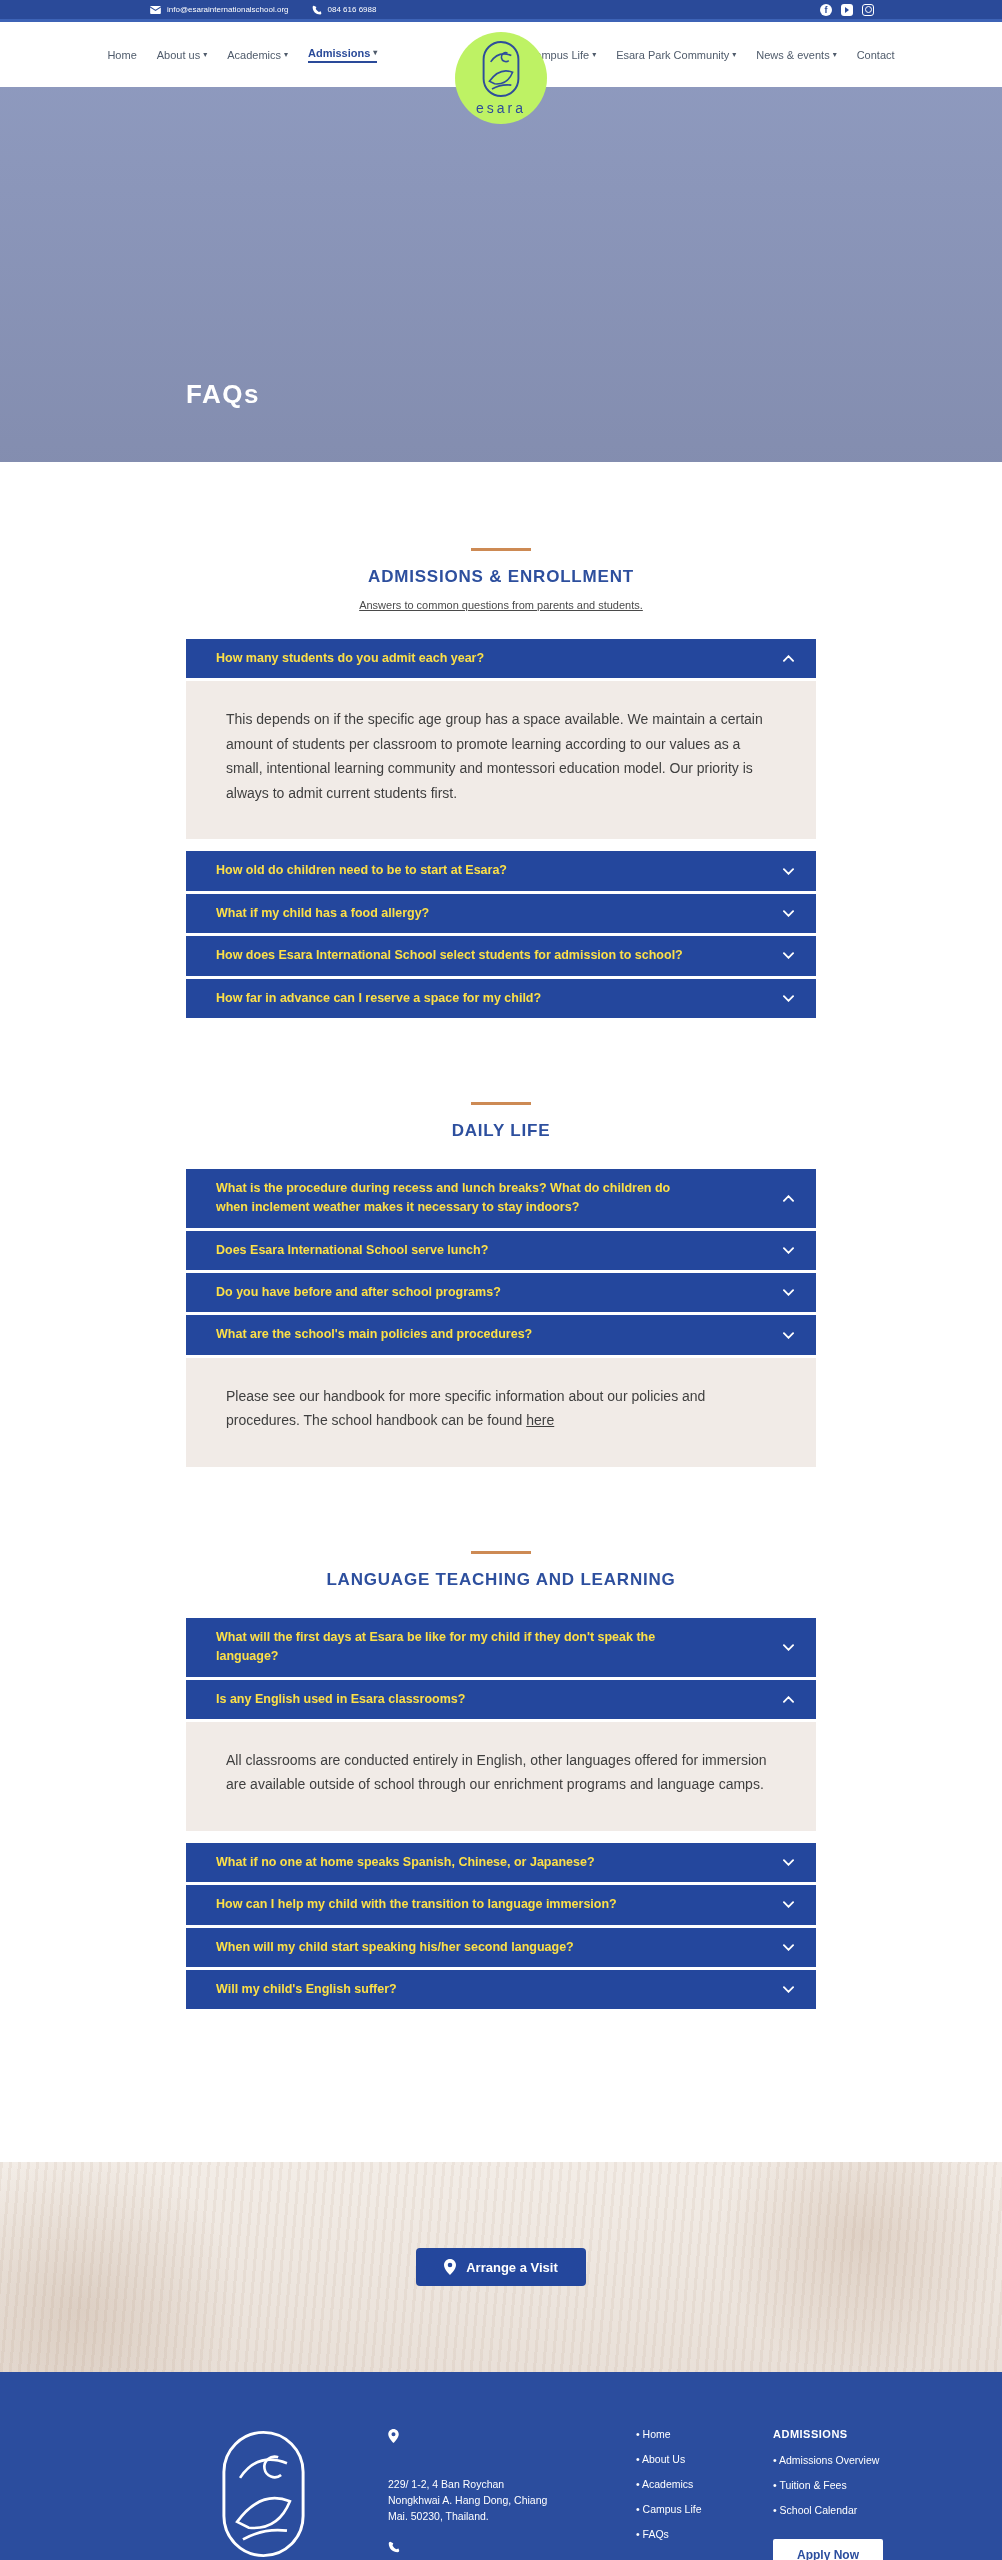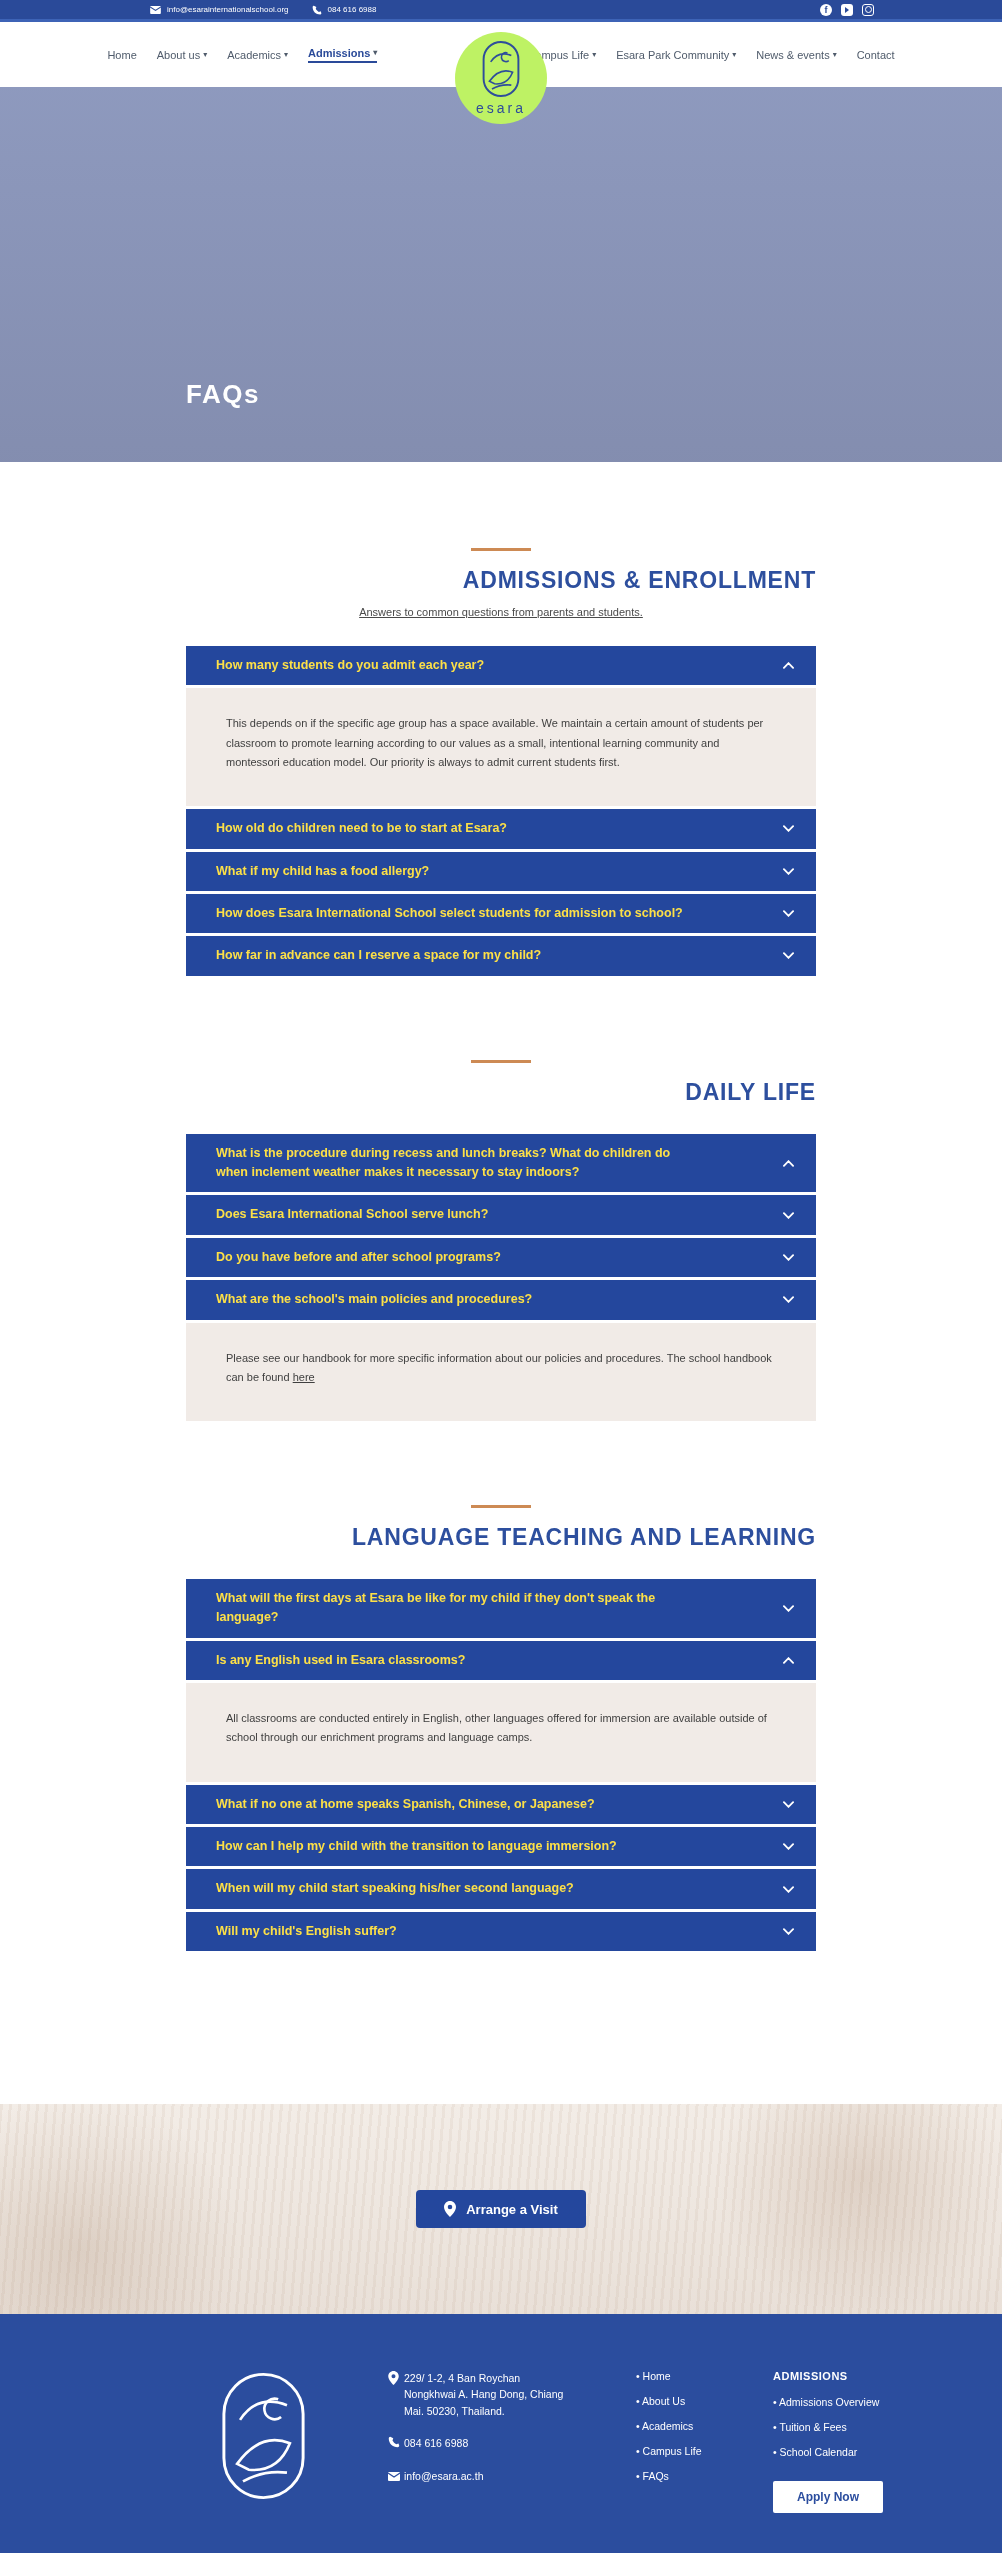--- a/index.html
+++ b/index.html
@@ -42,45 +42,45 @@
       #3a2c1c; }
   .hero::after { content:""; position:absolute; inset:0;
     background:linear-gradient(rgba(38,60,130,.52), rgba(30,48,110,.55)); }
   .hero-title { position:absolute; left:186px; bottom:52px; z-index:2;
     color:#fff; font-size:26px; font-weight:bold; letter-spacing:1.5px; }
   
   .faq-wrap { background:#fff; padding:86px 0 150px; }
   .section { width:630px; margin:0 auto 84px; }
   .section:last-child { margin-bottom:0; }
   .divider { width:60px; height:3px; background:#cd8a54; margin:0 auto 16px; }
-  .section-title { text-align:right; color:#2d4f9e; font-size:23px; font-weight:bold; letter-spacing:.8px; margin-bottom:12px; }
+  .section-title { text-align:center; color:#2d4f9e; font-size:17px; font-weight:bold; letter-spacing:.8px; margin-bottom:12px; }
   .section-sub { text-align:center; color:#4a4a4a; font-size:11px; margin-bottom:6px;text-decoration:underline; }
   .acc { margin-top:28px; }
   .acc-item { background:#24479d; color:#fde047; padding:10px 22px 10px 30px; margin-bottom:3px;
     display:flex; align-items:center; justify-content:space-between; cursor:pointer; min-height:34px; }
   .q-text { font-size:12.5px; font-weight:bold; line-height:1.55; max-width:82%; }
   .chev { flex:none; margin-left:14px; display:flex; }
   .chev.up svg { transform:rotate(180deg); }
-  .acc-answer { background:#f1ebe7; color:#3f3f3f; font-size:11px; line-height:1.75;
-    padding:26px 40px 34px; margin-bottom:3px; }
+  .acc-answer { background:#f1ebe7; color:#3f3f3f; font-size:14px; line-height:1.75;
+    padding:26px 40px 34px; margin-bottom:12px; }
   .acc-answer a { color:#3f3f3f; text-decoration:underline; cursor:pointer; }
   
   .cta { height:210px; display:flex; align-items:center; justify-content:center;
     background:
       radial-gradient(circle 180px at 86% 35%, rgba(158,118,88,.20), transparent 80%),
       radial-gradient(circle 200px at 8% 70%, rgba(150,112,82,.18), transparent 80%),
       repeating-linear-gradient(95deg, rgba(172,140,114,.10) 0 3px, transparent 3px 9px),
       linear-gradient(#f3ede7, #e9e0d8); }
   .cta-btn { background:#24479d; color:#fff; font-size:13px; font-weight:bold;
     padding:11px 28px; border:none; border-radius:4px; display:inline-flex; align-items:center; gap:10px; cursor:pointer; }
   
   .footer { background:#2b4d9e; color:#fff; padding:56px 0 40px 188px; display:flex; }
   .f-logo { width:150px; display:flex; flex-direction:column; align-items:center; }
   .f-contact { width:220px; margin-left:50px; font-size:10.5px; line-height:1.55; }
-  .f-row { display:flex; gap:4px; margin-bottom:16px; }
+  .f-row { display:flex; gap:28px; margin-bottom:16px;flex-direction:column; }
   .f-row .f-ic { flex:none; width:12px; padding-top:1px; }
   .f-links { width:125px; margin-left:28px; font-size:10.5px; }
   .f-links li, .f-adm li { list-style:none; margin-bottom:13px; cursor:pointer; }
   .f-links li::before, .f-adm li::before { content:"• "; }
   .f-adm { width:180px; margin-left:12px; font-size:10.5px; }
   .f-adm-title { font-size:11px; font-weight:bold; letter-spacing:.5px; margin-bottom:14px; }
   .apply-btn { margin-top:10px; background:#fff; color:#2b4d9e; font-size:12px; font-weight:bold;
     border:none; border-radius:2px; padding:9px 24px; cursor:pointer; }
 </style>
 </head>

